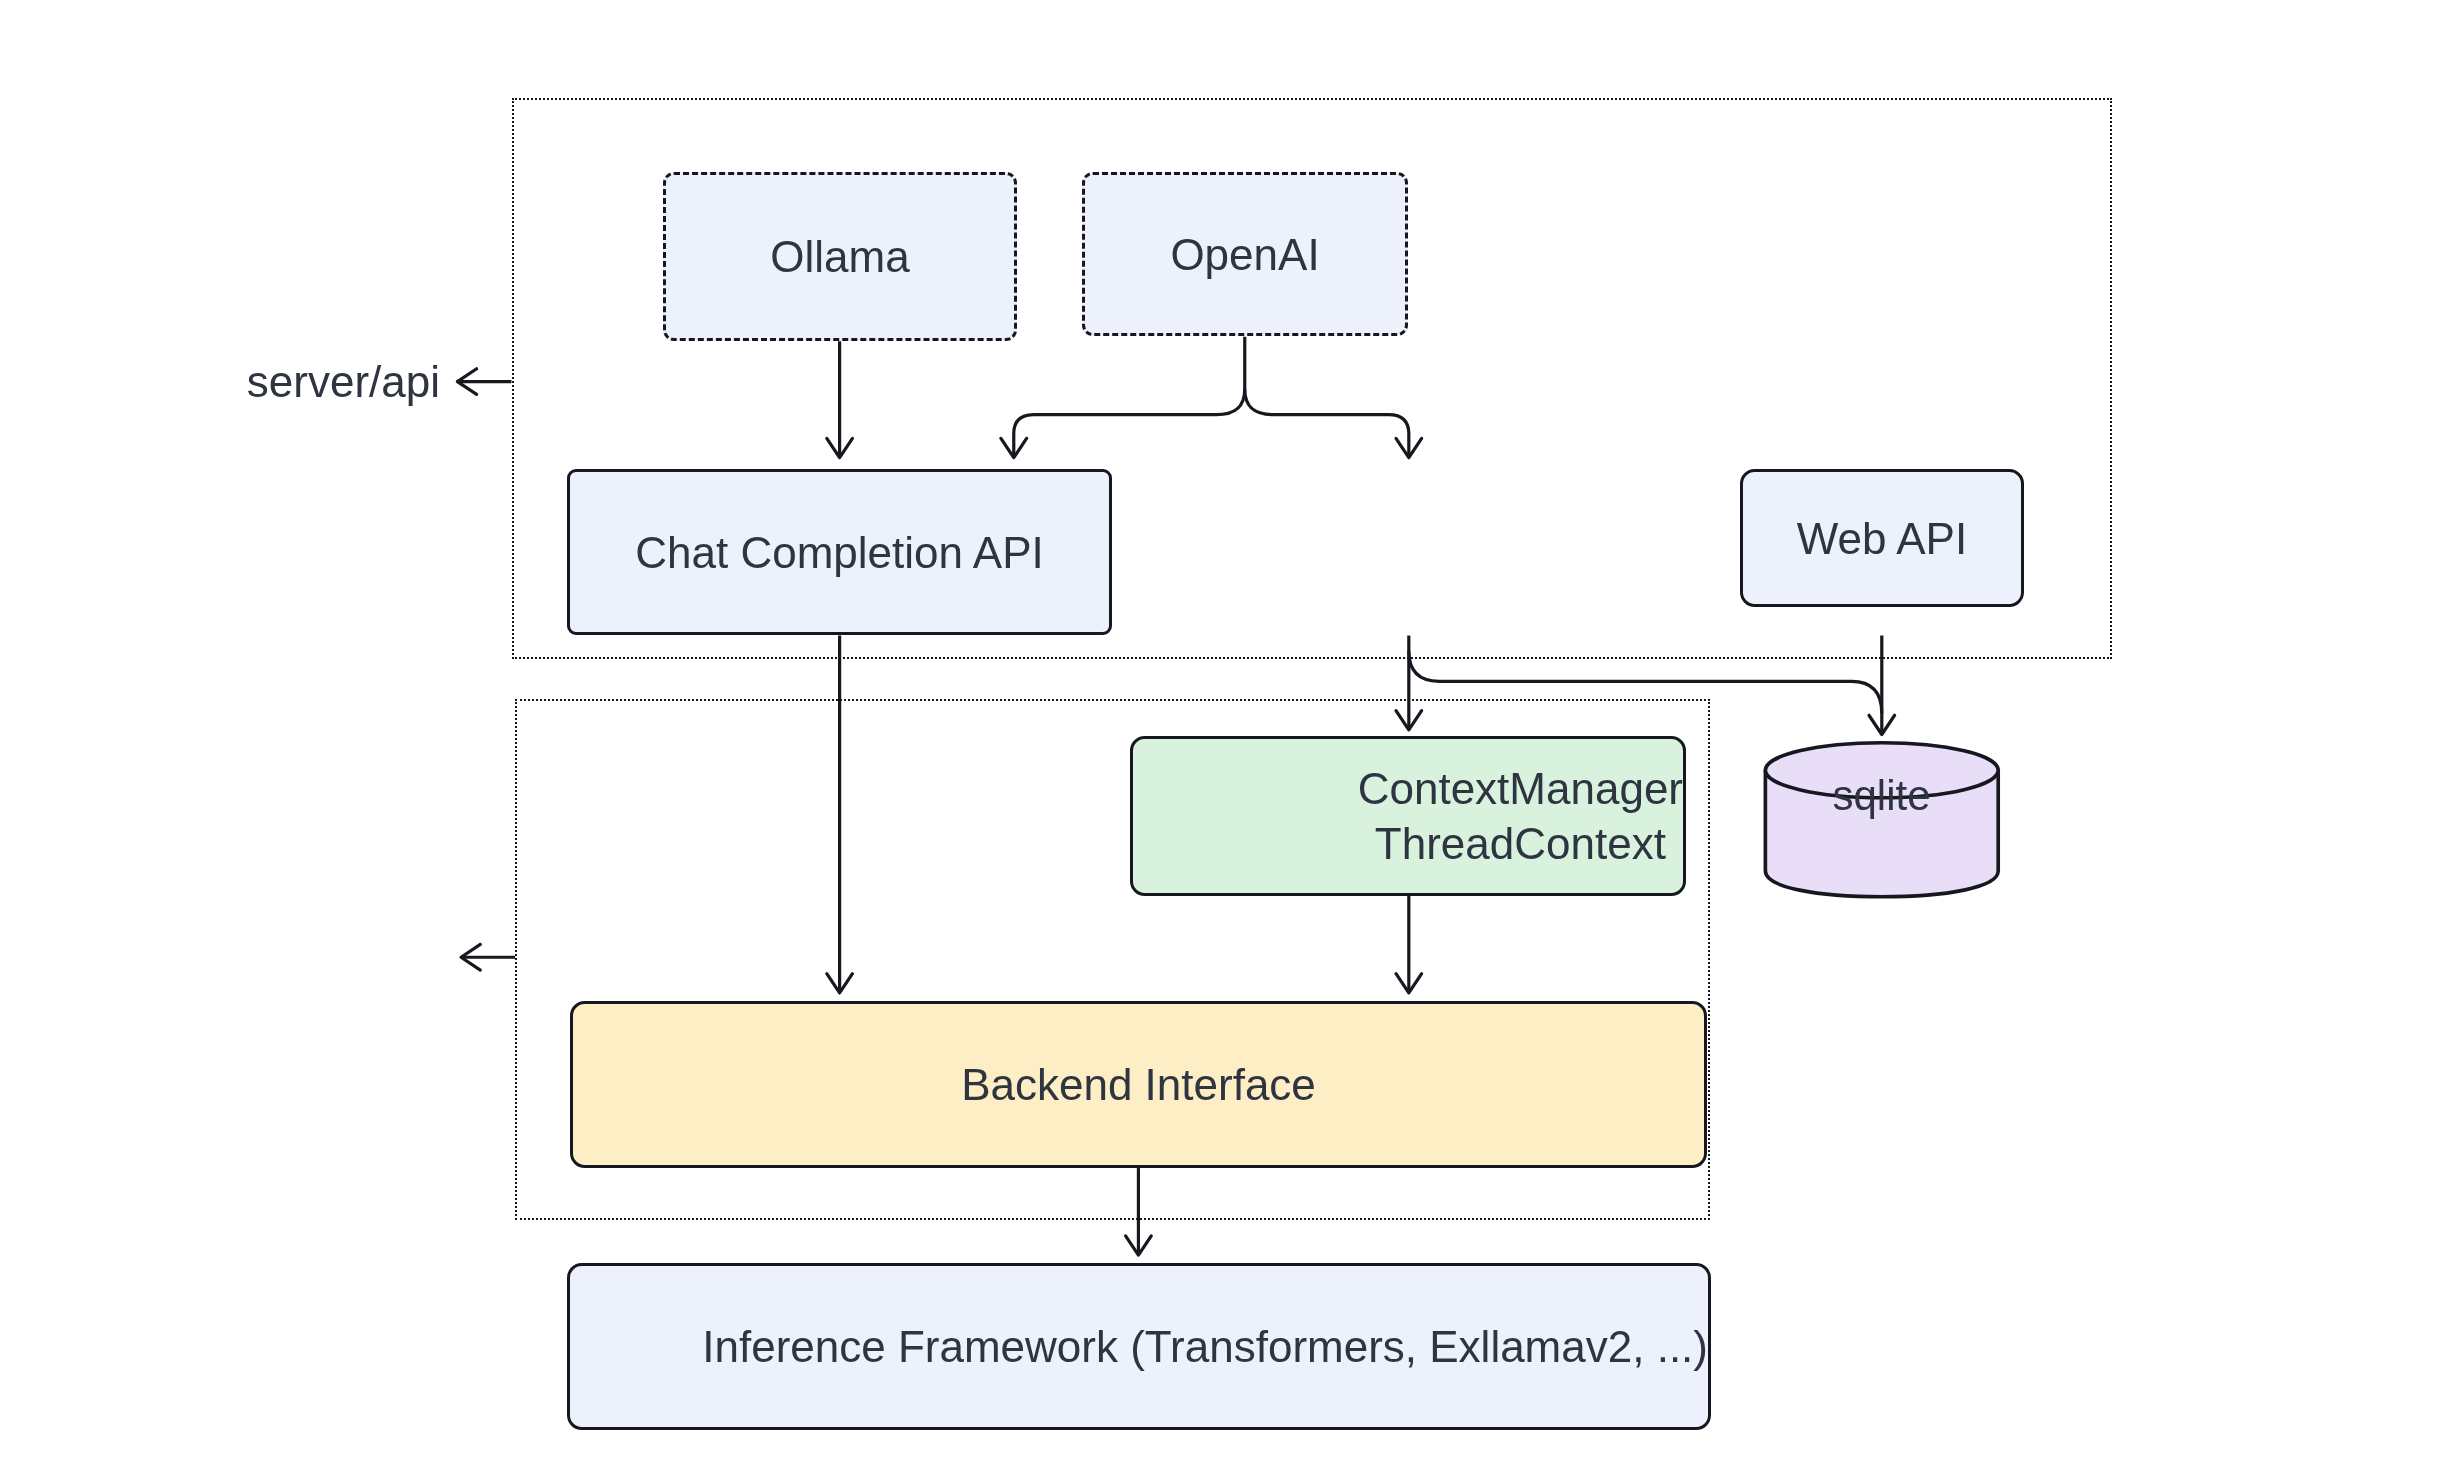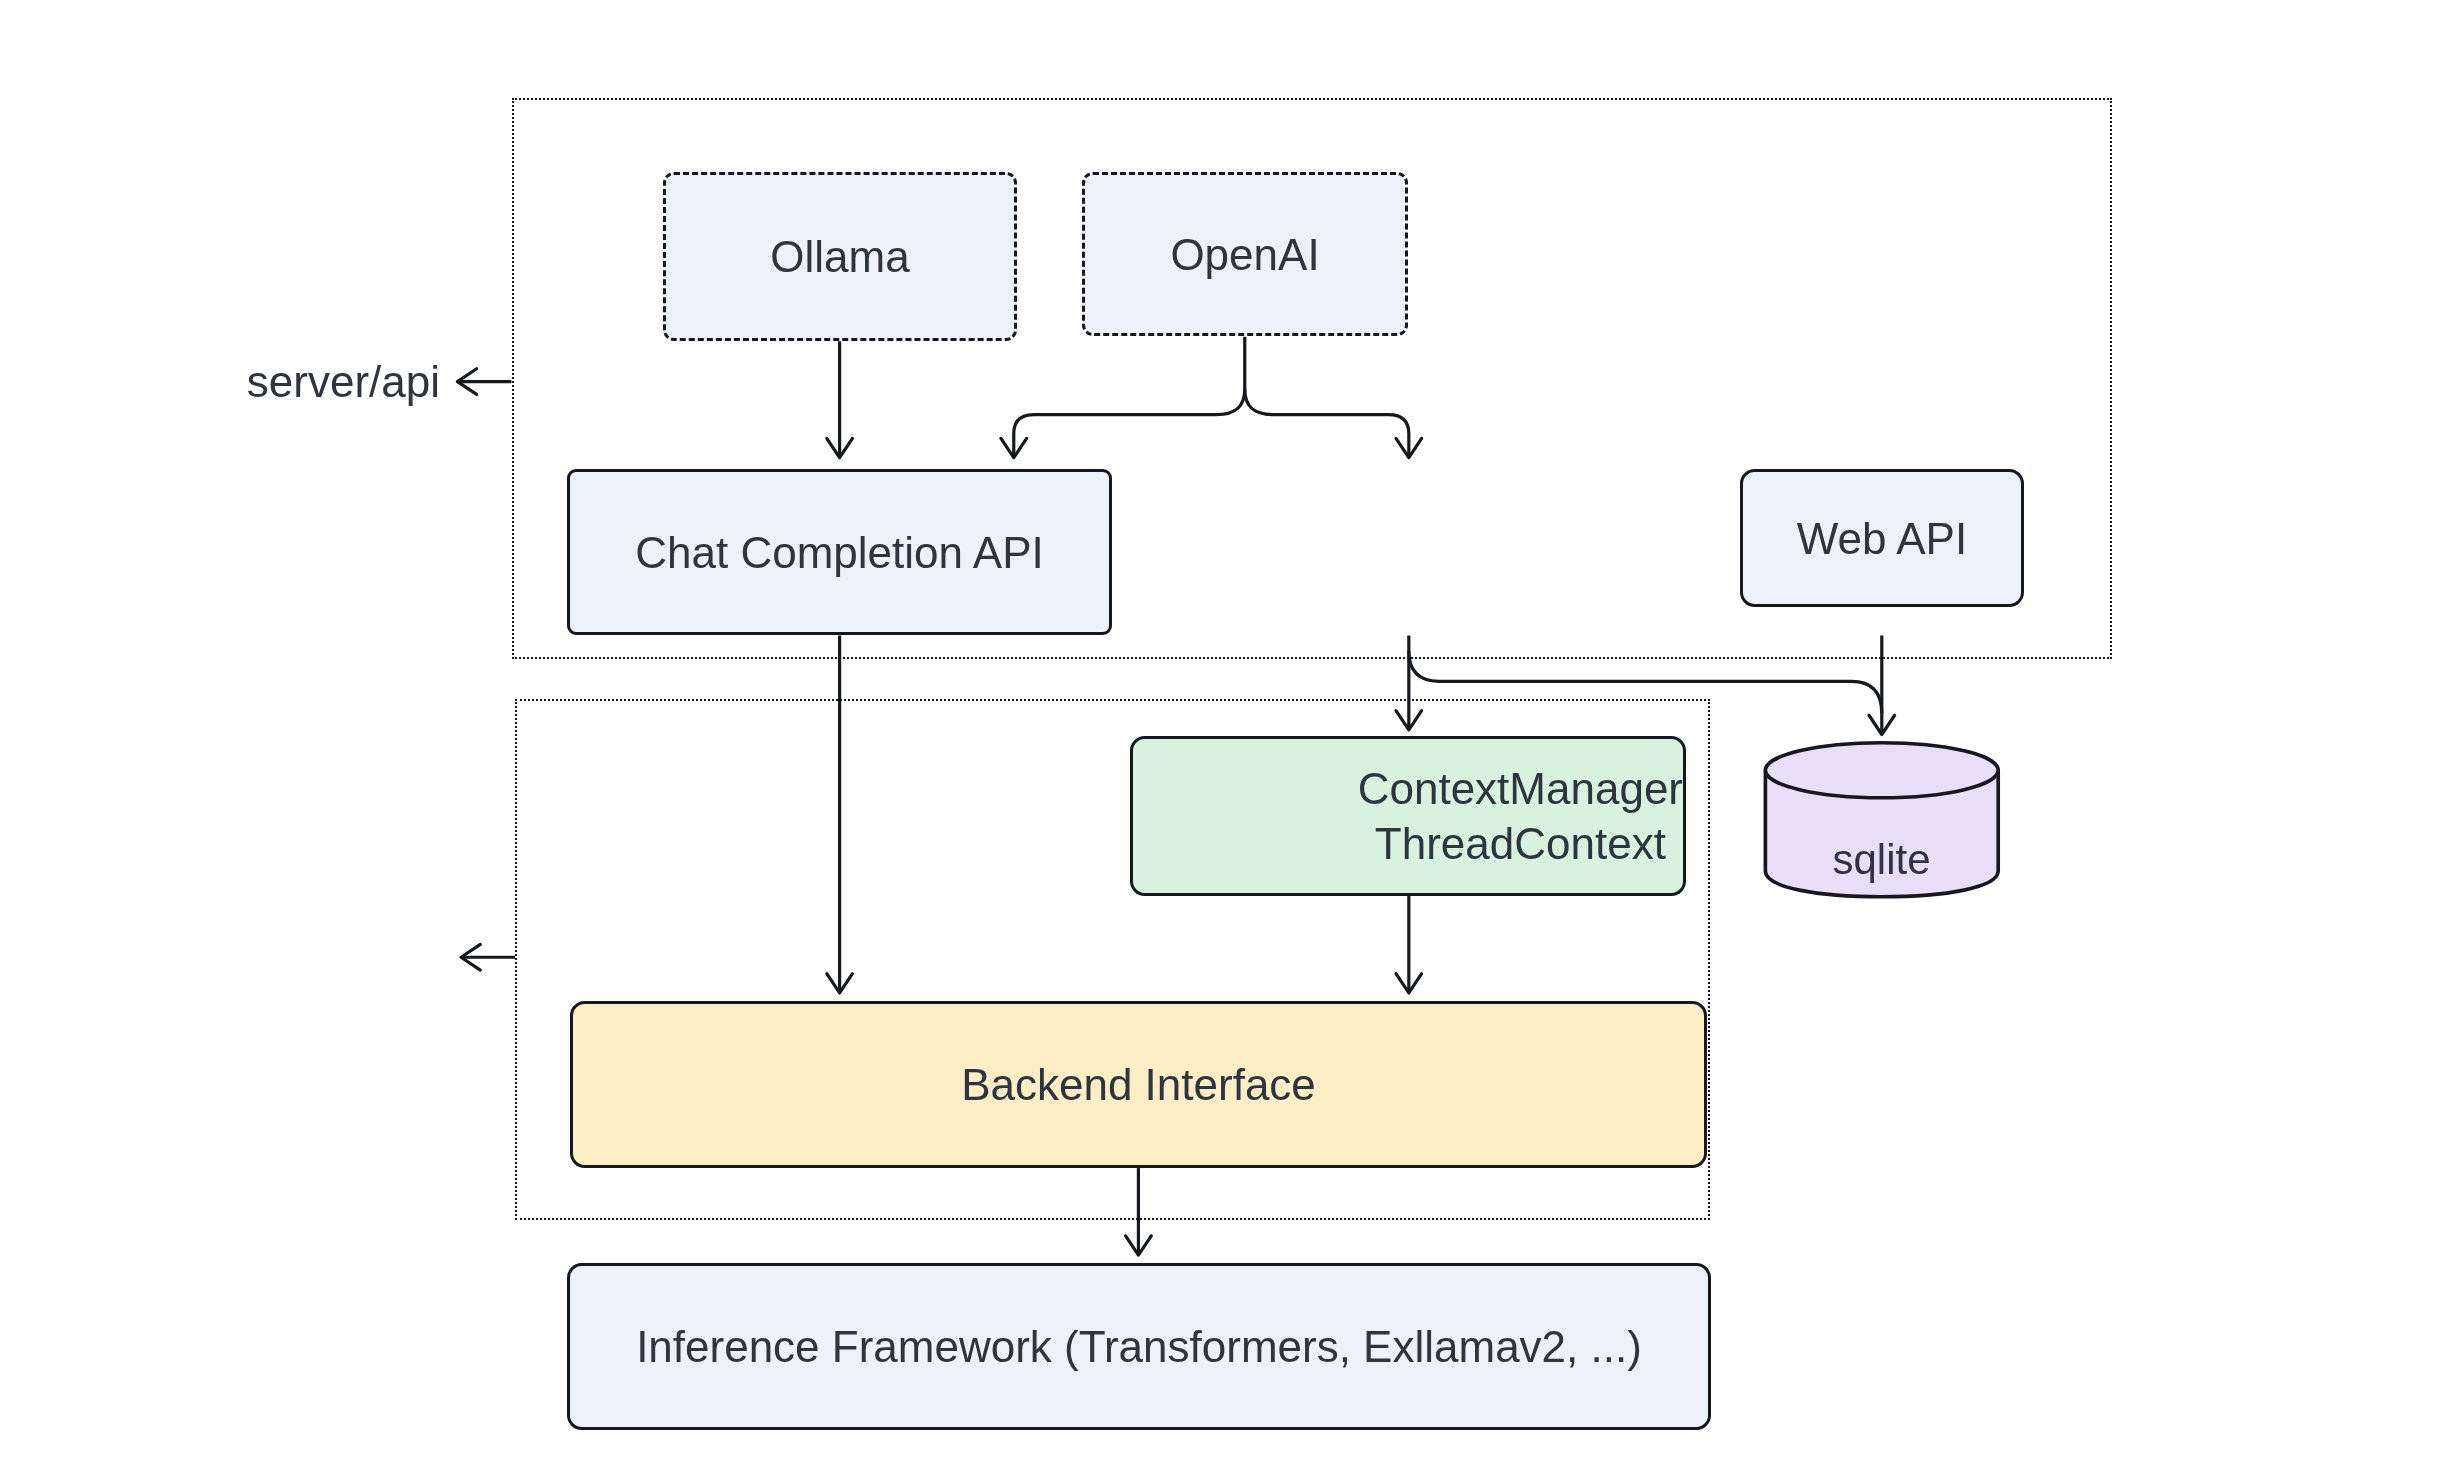--- a/index.html
+++ b/index.html
@@ -113,29 +113,29 @@
   </div>
   <div class="node" style="left:1696px;top:469px;width:284px;height:138px;">
     <span>Web API</span>
   </div>
 
   <div class="node green" style="left:1086px;top:736px;width:556px;height:160px;">
     <span>ContextManager
 ThreadContext</span>
   </div>
 
-  <div class="sqlite-label" style="left:1746px;top:832px;width:183px;height:55px;align-items:center;">
+  <div class="sqlite-label" style="left:1746px;top:768px;width:183px;height:55px;align-items:center;">
     <span>sqlite</span>
   </div>
 
   <div class="node yellow" style="left:526px;top:1001px;width:1137px;height:167px;">
     <span>Backend Interface</span>
   </div>
 
-  <div class="node" style="left:523px;top:1263px;width:1144px;height:167px;">
+  <div class="node" style="left:523px;top:1263px;width:1144px;height:167px;justify-content:flex-end;">
     <span>Inference Framework (Transformers, Exllamav2, ...)</span>
   </div>
 
   <div class="side-label right-align" style="left:121px;top:352px;width:275px;">
     <span>server/api</span>
   </div>
 
 </div>
 
 

